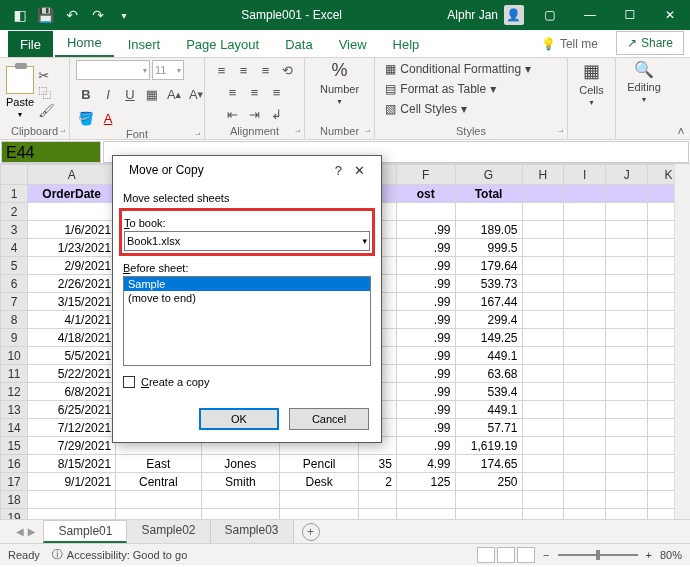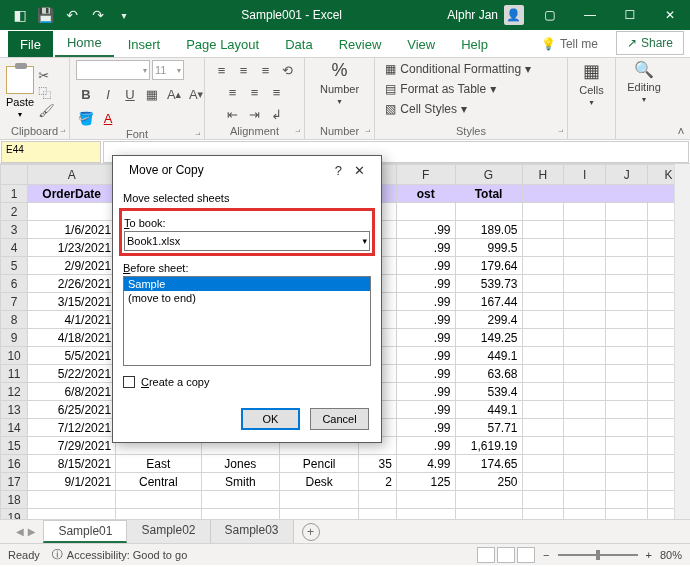--- a/index.html
+++ b/index.html
@@ -35,21 +35,21 @@
   .fbtn { width: 20px; height: 20px; display: flex; align-items: center; justify-content: center; color: #555; font-size: 13px; }
   .align-grp { width: 100px; }
   .number-grp { width: 70px; }
   .number-body { display:flex; flex-direction:column; align-items:center; gap:2px; font-size:11px; color:#444;}
   .styles-grp { flex: 1; }
   .style-item { font-size: 12px; color: #444; padding: 2px 4px; display:flex; align-items:center; gap:4px;}
   .cells-grp { width: 48px; }
   .editing-grp { width: 56px; border-right:none;}
   .grp-col { display:flex; flex-direction:column; align-items:center; gap:2px; font-size:11px; color:#444;}
   .formula-bar { height: 24px; background: #fff; border-bottom: 1px solid #d4d4d4; display: flex; }
-  .name-box { width: 100px; height: 22px; border: 1px solid #ccc; margin: 1px; padding: 2px 4px; font-size: 10px; background:#fef9c3;}
+  .name-box { width: 100px; height: 22px; border: 1px solid #ccc; margin: 1px; padding: 2px 4px; font-size: 16px; background:#4d7c0f;}
   .fx-area { flex: 1; border: 1px solid #ccc; margin: 1px; height: 22px; }
   .sheet-area { position: relative; height: 355px; overflow: hidden; background: #fff; }
   .sheet { border-collapse: collapse; width: 100%; }
   .sheet th, .sheet td { border: 1px solid #d4d4d4; font-size: 12px; height: 18px; overflow: hidden; white-space: nowrap; }
   .colhead th { background: #e6e6e6; color: #333; font-weight: normal; text-align: center; height: 20px;}
   .rowhead { background: #e6e6e6; text-align: center; width: 26px; color: #333; font-weight: normal; }
   .corner { background: #e6e6e6; width: 26px; height:20px; }
   .header-row td { background: #d8ccff; font-weight: bold; text-align: center; }
   .datacell { text-align: right; padding: 0 4px; }
   .textcell { text-align: center; padding: 0 21px; }
@@ -71,21 +71,21 @@
   .dlg-body { padding: 8px 10px 10px 10px; font-size: 11px; }
   .dlg-label { margin-top: 4px; margin-bottom: 2px; }
   .dlg-highlight-box { border: 3px solid #e03030; padding: 2px 2px; margin: 4px -4px 6px -4px; }
   .dlg-select { width: 100%; height: 20px; border: 1px solid #7a7a7a; font-size: 11px; padding: 0 2px; display:flex; align-items:center; justify-content:space-between; background:#fff;}
   .dlg-list { width: 100%; height: 90px; border: 1px solid #7a7a7a; background: #fff; font-size: 11px; overflow: hidden; }
   .dlg-list-item { padding: 1px 4px; }
   .dlg-list-item.selected { background: #0078d7; color: #fff; }
   .dlg-check-row { margin-top: 10px; display: flex; align-items: center; gap: 6px; }
   .dlg-check { width: 12px; height: 12px; border: 1px solid #333; }
   .dlg-btns { display: flex; justify-content: flex-end; gap: 10px; padding: 10px 12px 12px 12px; }
-  .dlg-btn { width: 59px; height: 22px; border: 1px solid #7a7a7a; background: #e1e1e1; font-size: 11px; display:flex; align-items:center; justify-content:center;}
+  .dlg-btn { width: 80px; height: 22px; border: 1px solid #7a7a7a; background: #e1e1e1; font-size: 11px; display:flex; align-items:center; justify-content:center;}
   .dlg-btn.primary { border: 2px solid #0078d7; background:#e1e1e1;}
   .scroll-v { position:absolute; right:0; top:0; bottom:0; width:16px; background:#f0f0f0; border-left:1px solid #ddd;}
   .col-A { width: 84px;} .col-B {width:64px;} .col-C{width:64px;} .col-D{width:64px;} .col-E{width:36px;} .col-F{width:56px;} .col-G{width:64px;} .col-rest{width:40px;}
 </style>
 </head>
 <body>
 
 <div class="titlebar">
   <div class="qat">
     <span>◧</span>
@@ -106,21 +106,20 @@
     <span>✕</span>
   </div>
 </div>
 
 <div class="tabs">
   <div class="tab file">File</div>
   <div class="tab active">Home</div>
   <div class="tab">Insert</div>
   <div class="tab">Page Layout</div>
   <div class="tab">Data</div>
-  <div class="tab">Review</div>
   <div class="tab">View</div>
   <div class="tab">Help</div>
   <div class="tell-me">
       <span>💡</span>
       <span>Tell me</span>
     </div>
   <div class="share-btn">
       <span>↗</span>
       <span>Share</span>
     </div>

